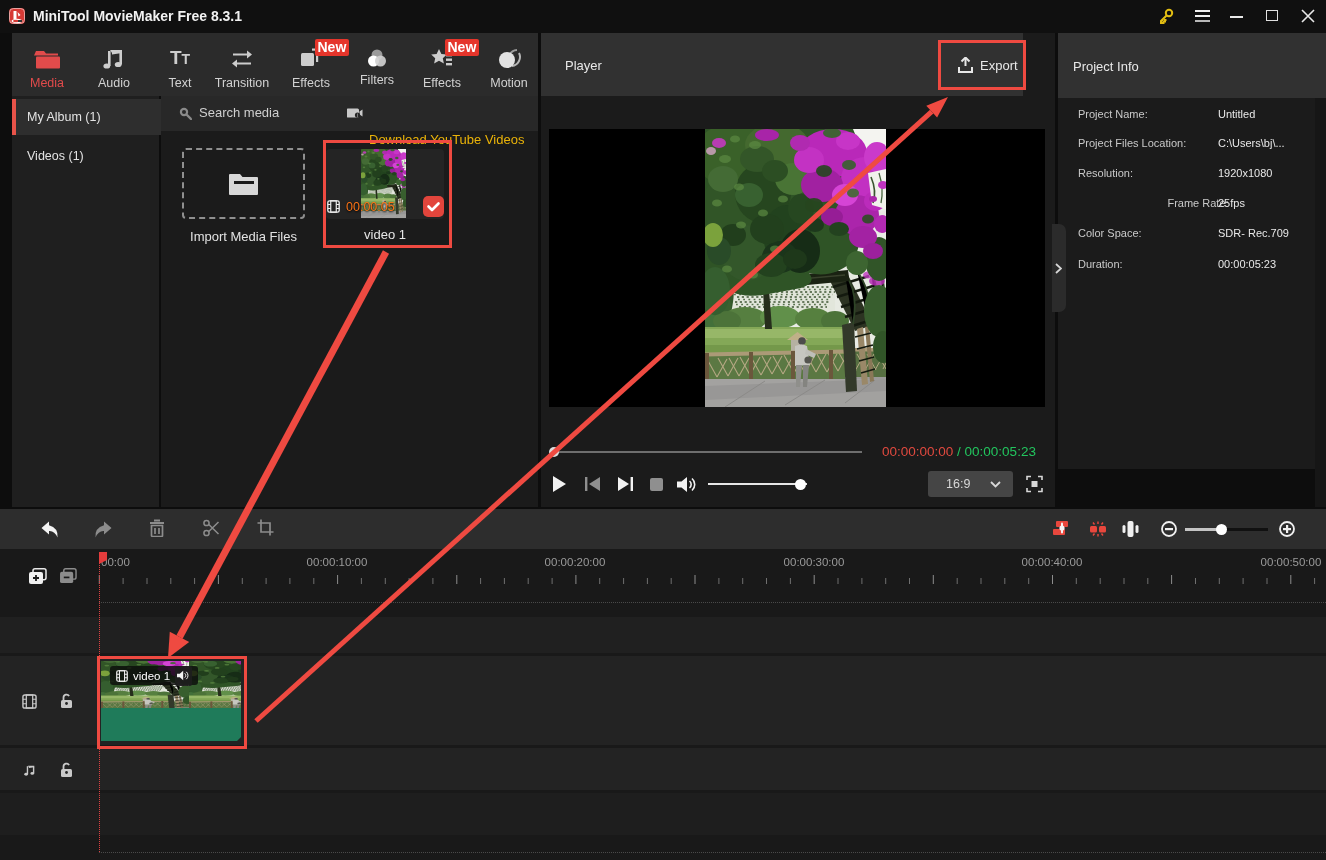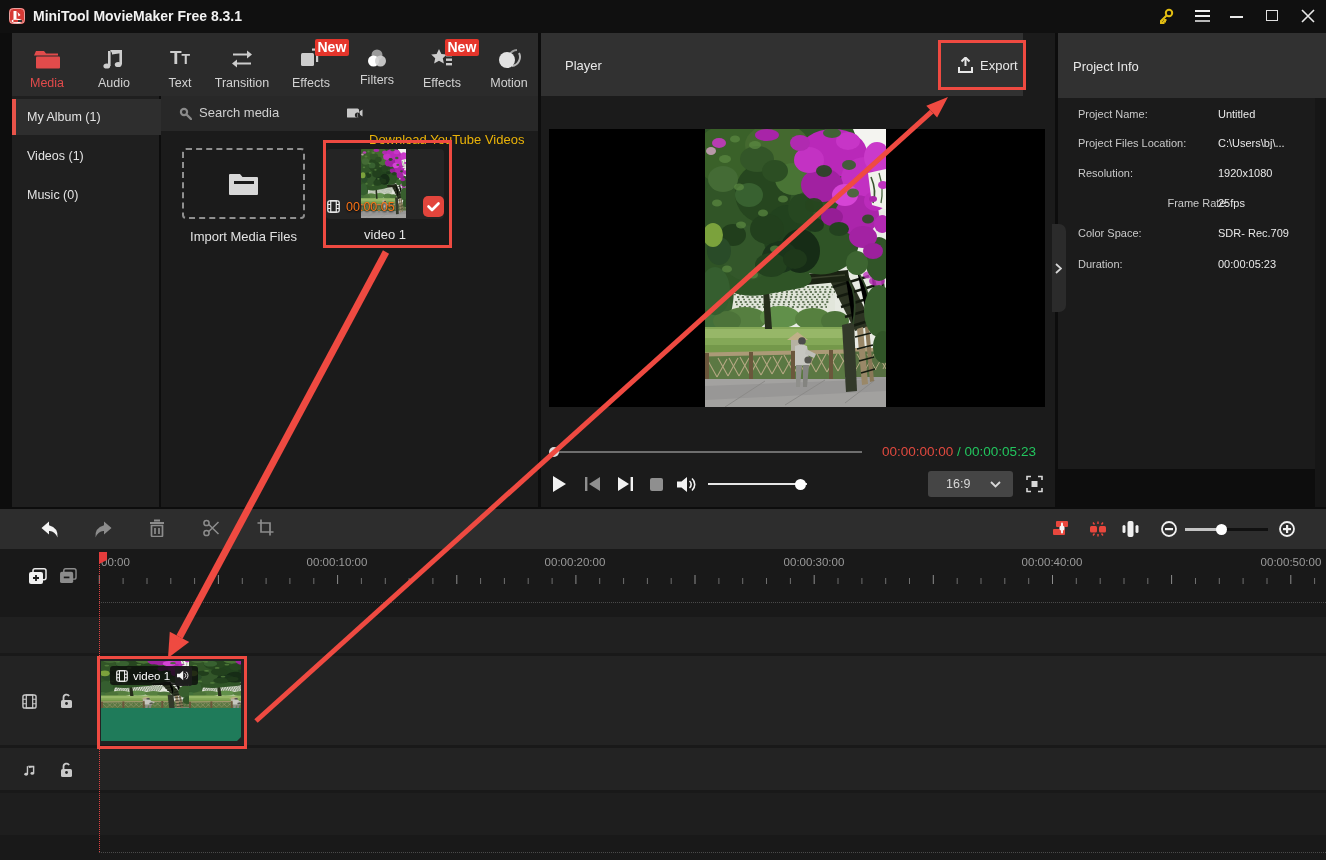--- a/index.html
+++ b/index.html
@@ -149,21 +149,20 @@
       <path d="M21 4 a9 9 0 0 0 -7 14" stroke="#9b9b9b" stroke-width="2" fill="none"></path>
       <path d="M23 7 a9 9 0 0 1 -7 13" stroke="#b5b5b5" stroke-width="2" fill="none"></path>
       <circle cx="11" cy="14" r="8" fill="#e2e2e2"></circle>
     </svg>
     <div class="nlab">Motion</div>
   </div>
 
   <div id="sidebar" class="abs">
     <div class="sitem sel" style="top:3px;">My Album (1)</div>
     <div class="sitem" style="top:42px;">Videos (1)</div>
-    <div class="sitem" style="top:81px;">Music (0)</div>
   </div>
 
   <svg width="0" height="0" style="position:absolute;">
     <defs>
       <g id="scene">
         <rect x="0" y="0" width="181" height="278" fill="#e9ece6"></rect>
 
         <rect x="0" y="246" width="181" height="32" fill="#a8a7a5"></rect>
         <path d="M0 254 L181 247 L181 278 L0 278 Z" fill="#9b9a99"></path>
         <path d="M0 270 L181 260 L181 278 L0 278 Z" fill="#a5a4a2"></path>

